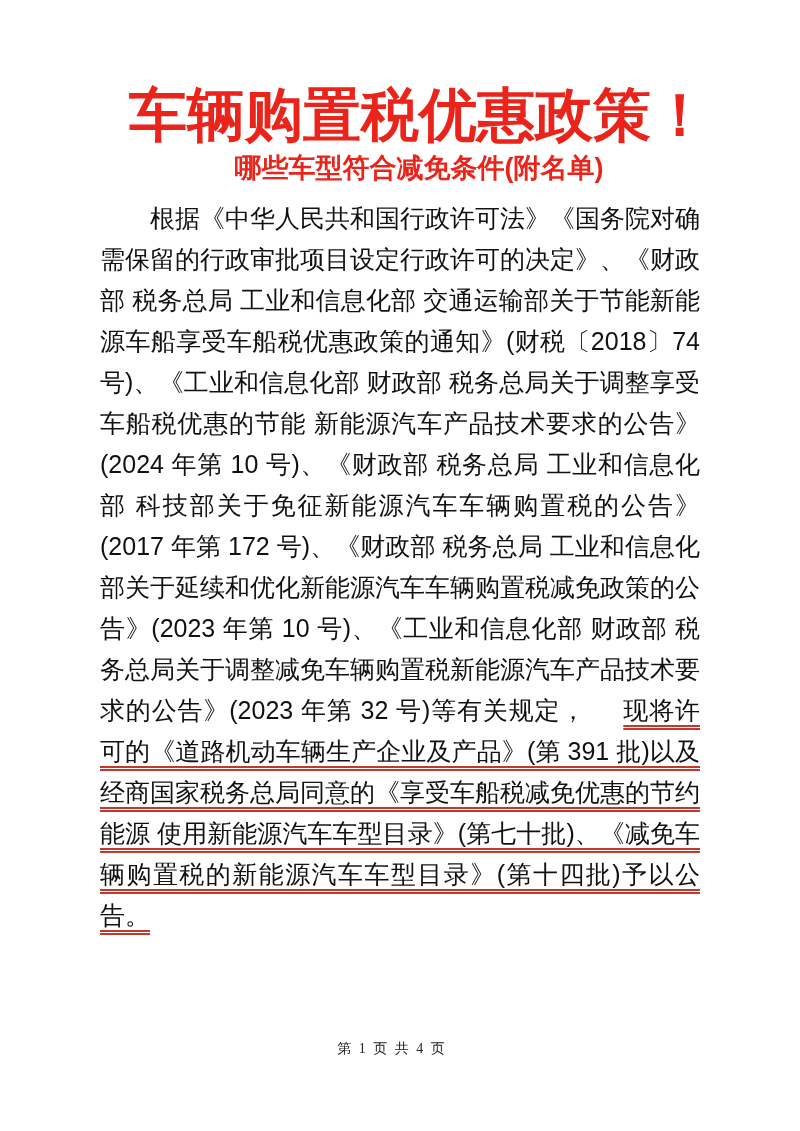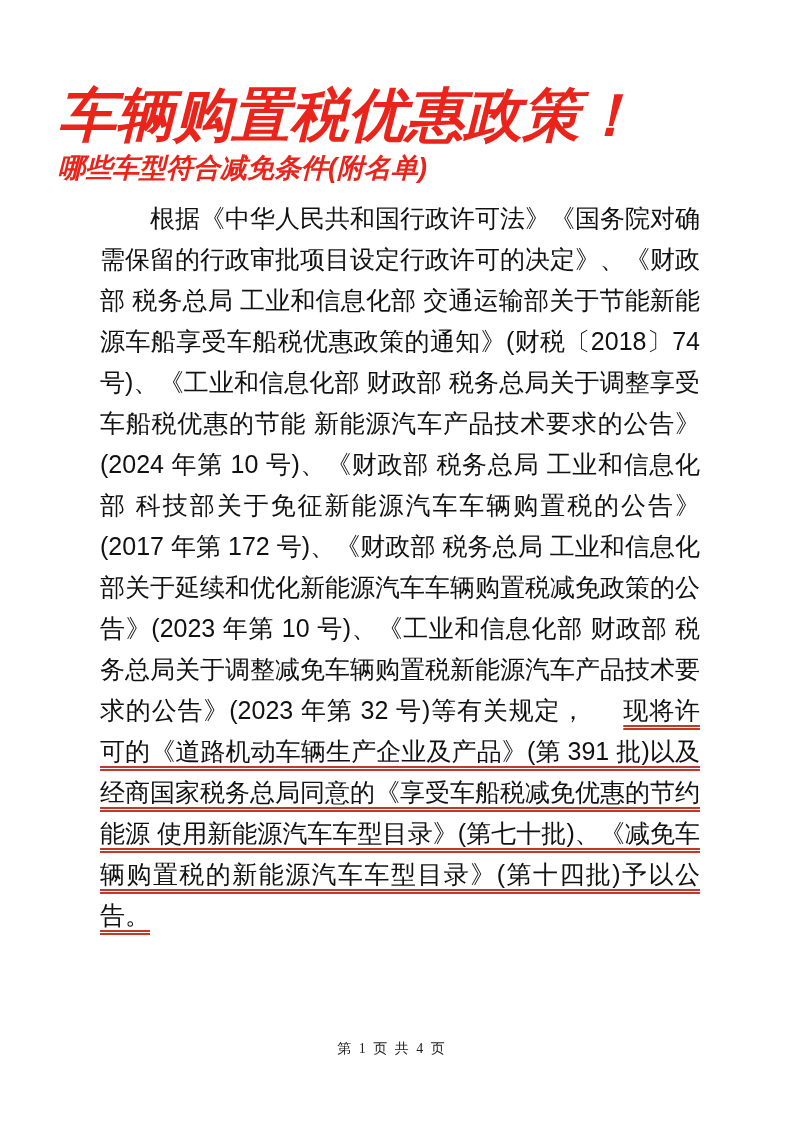--- a/index.html
+++ b/index.html
@@ -11,22 +11,21 @@
     position: relative;
     width: 800px;
     height: 1131px;
     margin: 0 auto;
     background: #ffffff;
     overflow: hidden;
     font-family: "Liberation Sans", sans-serif;
   }
   .title-block {
     padding: 82px 20px 0 58px;
-    text-align: left;
-    font-style: italic;
+    text-align: center;
   }
   .title-main {
     margin: 0;
     font-size: 58px;
     line-height: 1.15;
     font-weight: 900;
     color: var(--title-red, #ea241b);
     letter-spacing: 0;
     white-space: nowrap;
   }

